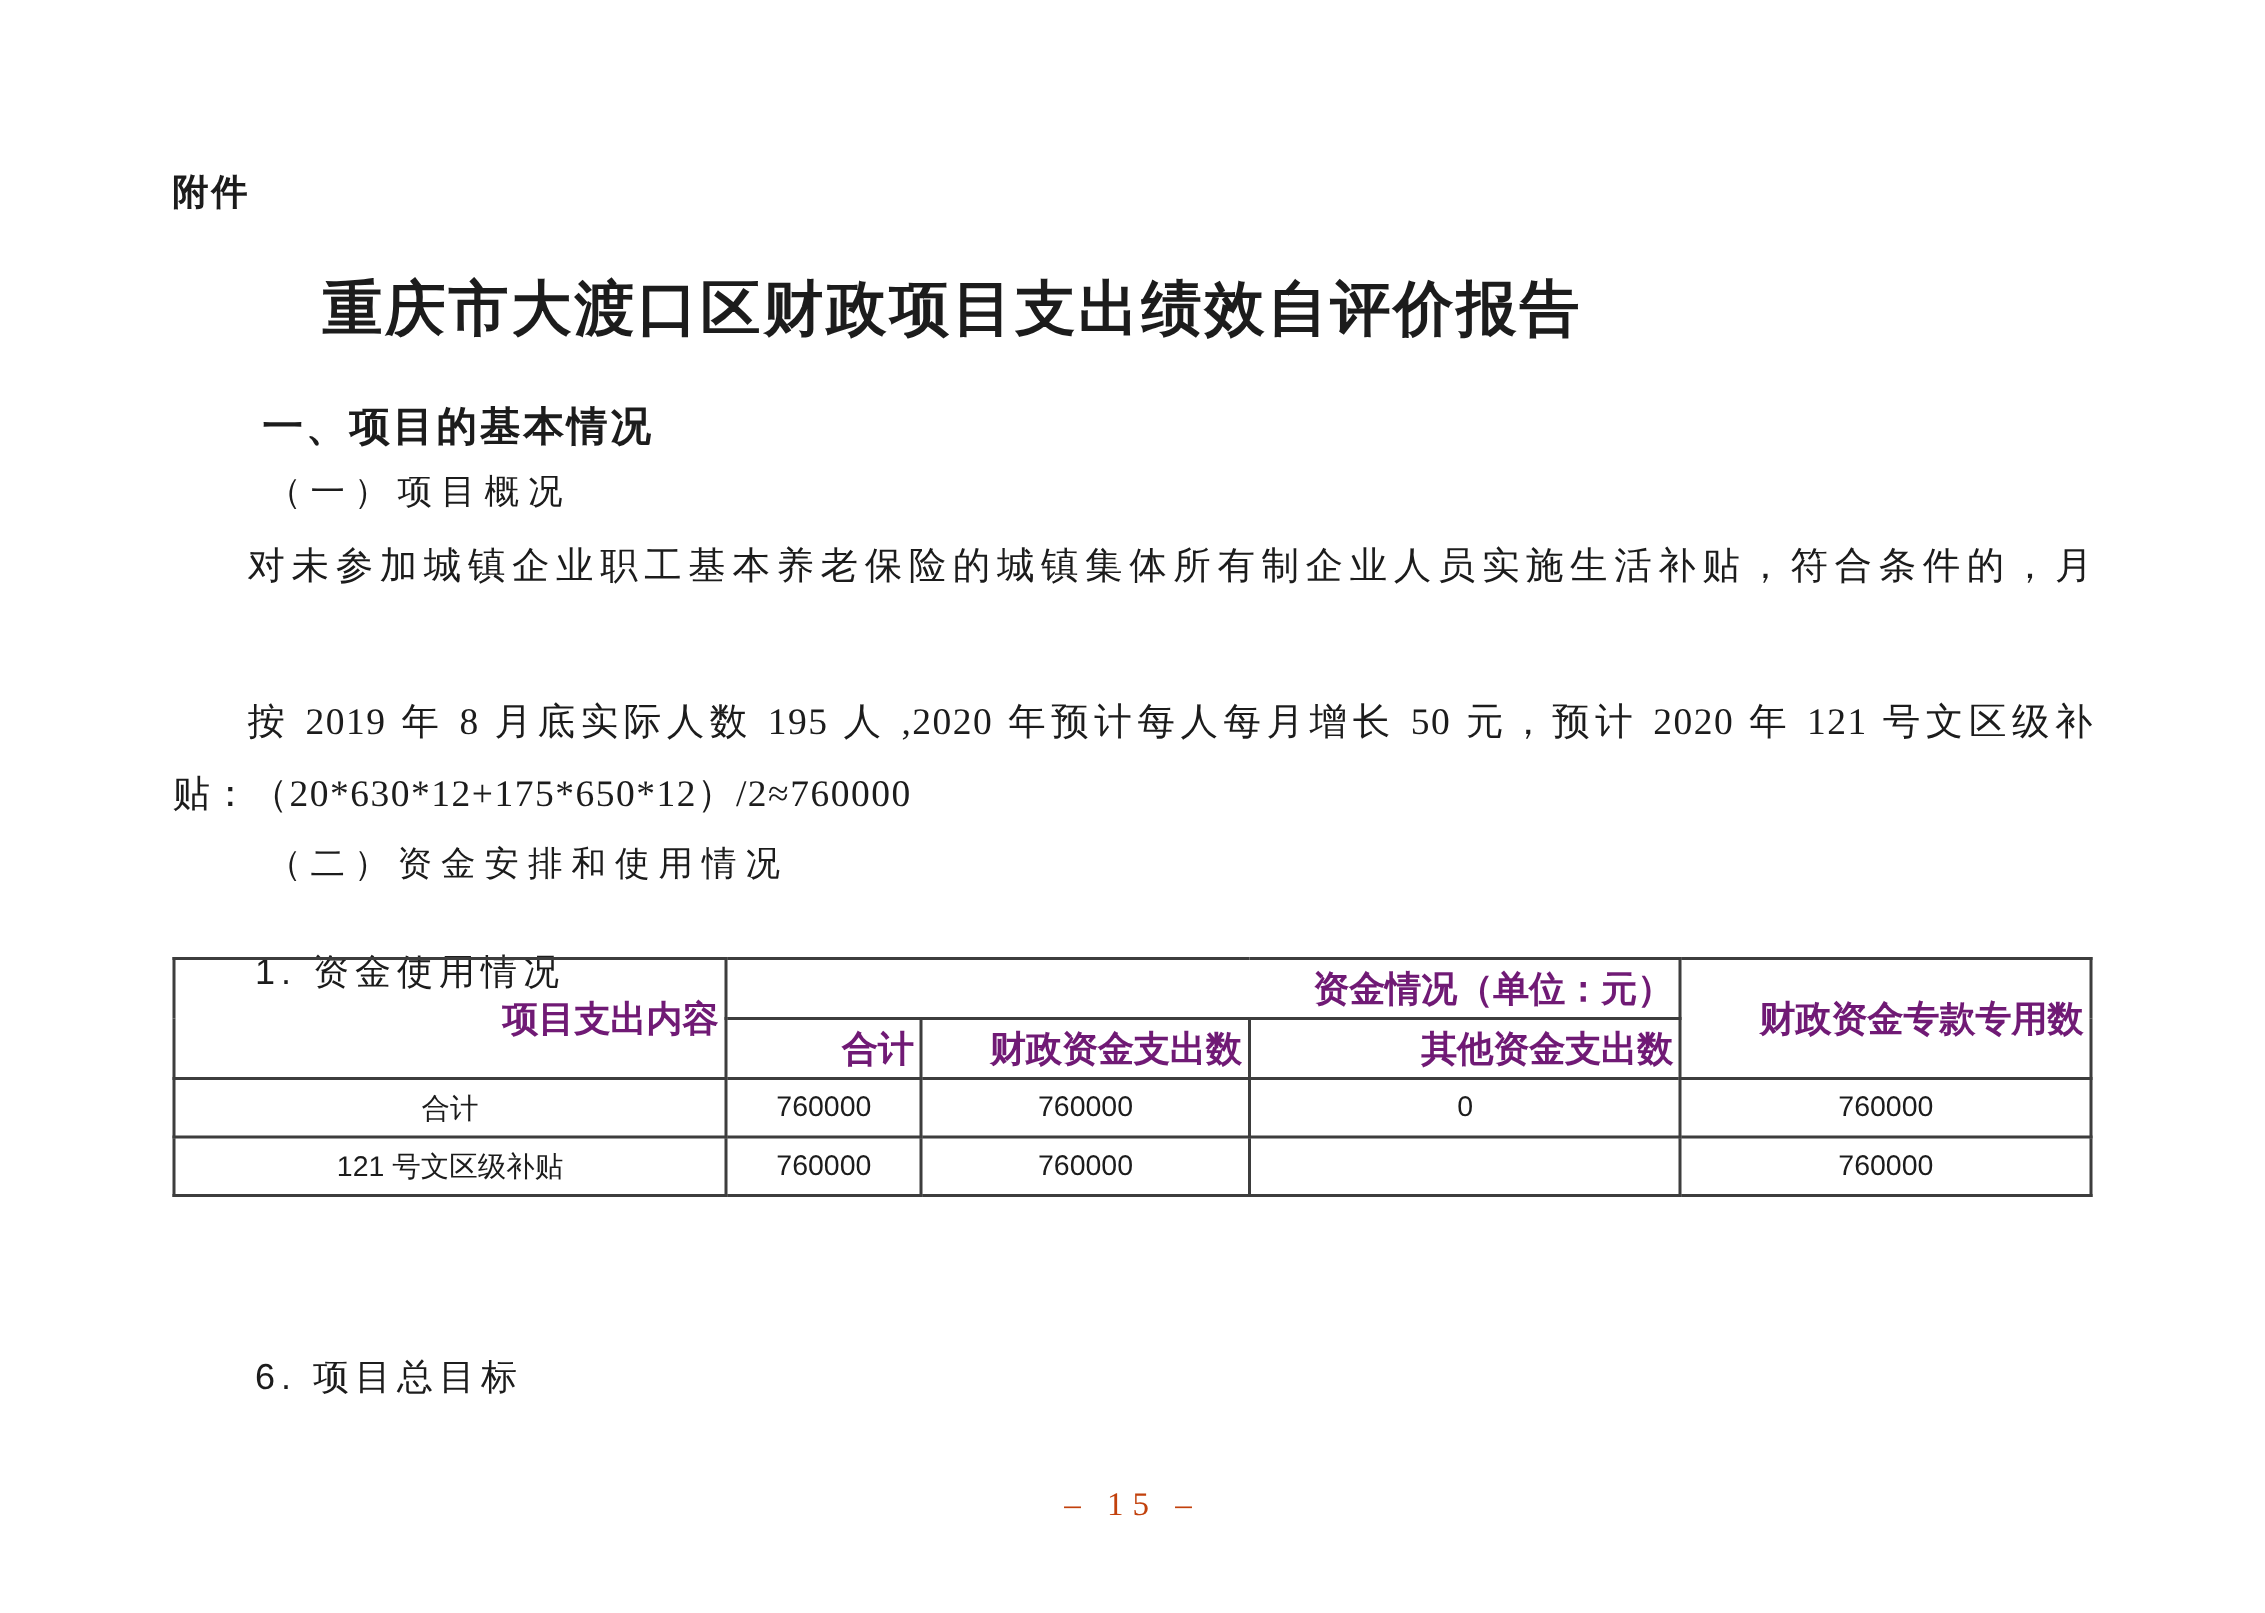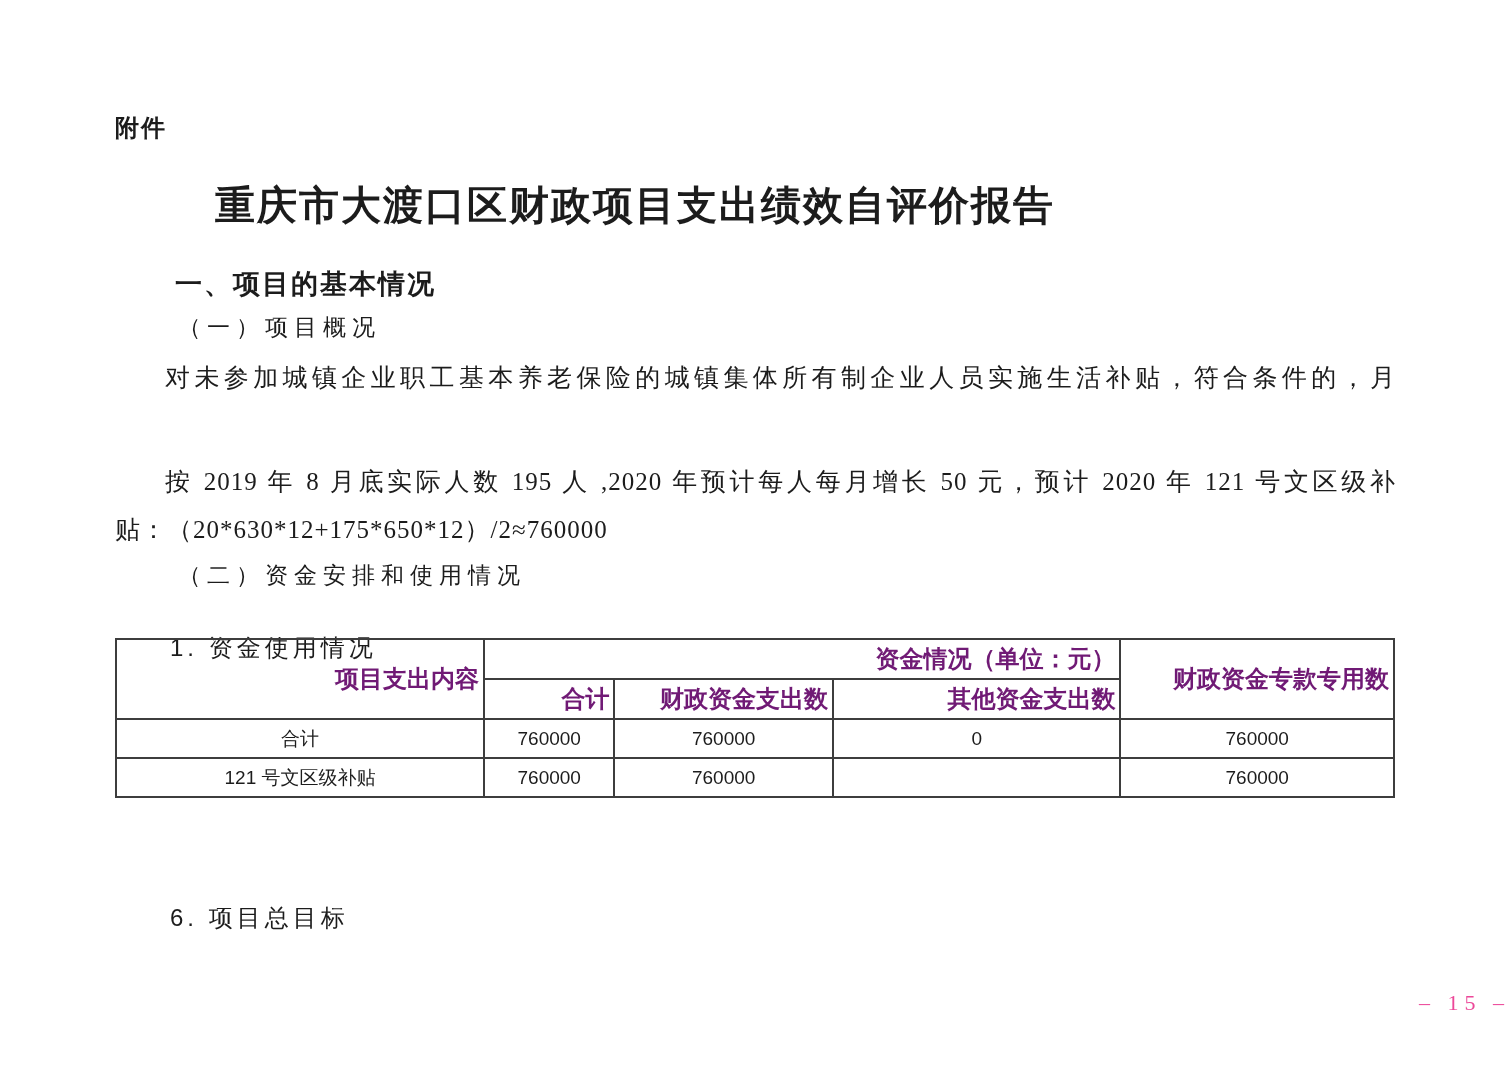--- a/index.html
+++ b/index.html
@@ -96,25 +96,25 @@
     font-family: "Liberation Sans", sans-serif;
     font-size: 19px;
     font-weight: 400;
     color: #1c1c1c;
   }
   .funds-table .hrow  { height: 40px; }
   .funds-table .drow  { height: 39px; }
 
   .page-number {
     left: 0; top: 990px; width: 1510px;
-    text-align: right;
+    text-align: center;
     font-family: "Liberation Serif", serif;
     font-size: 22px;
     letter-spacing: 6px;
-    color: #ec4899;
+    color: #c2410c;
   }
 </style>
 </head>
 <body>
 
 <div class="page">
 
   <div class="abs attachment-label">附件</div>
 
   <div class="abs doc-title">重庆市大渡口区财政项目支出绩效自评价报告</div>

